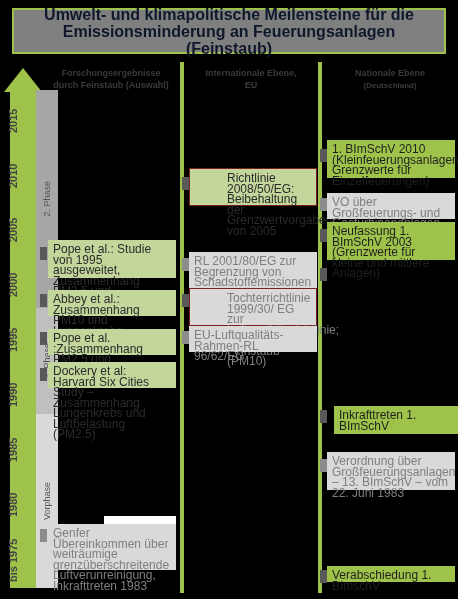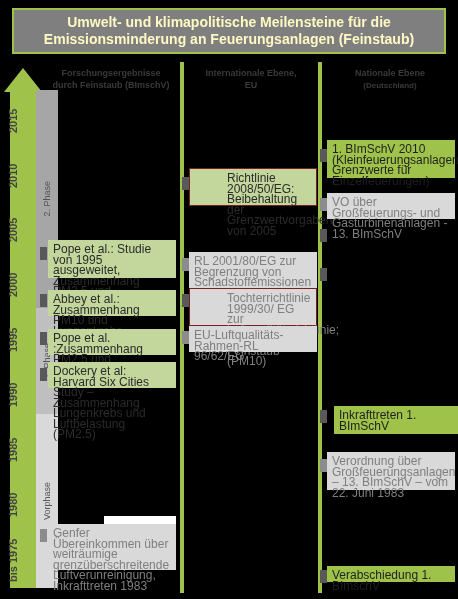--- a/index.html
+++ b/index.html
@@ -12,21 +12,21 @@
 
   
   .title-bar{
     position:absolute;left:12px;top:8px;width:434px;height:46px;
     background:#7f7f7f;border:2px solid #9fc34a;
     box-sizing:border-box;
     display:flex;align-items:center;justify-content:center;
     text-align:center;
   }
   .title-bar span{
-    color:#fef9c3;font-weight:bold;font-size:14px;line-height:17px;
+    color:#0f172a;font-weight:bold;font-size:16px;line-height:17px;
     padding:0 6px;
   }
 
   
   .col-head{
     position:absolute;color:#3a3a3a;font-weight:bold;font-size:9px;
     line-height:11.5px;text-align:center;
   }
   #head-left{left:46px;top:68px;width:130px;}
   #head-mid{left:188px;top:68px;width:126px;}
@@ -96,21 +96,21 @@
   <div class="title-bar">
     <span>Umwelt- und klimapolitische Meilensteine für die Emissionsminderung an Feuerungsanlagen (Feinstaub)</span>
   </div>
 
   <div class="col-rule" id="rule-1"></div>
   <div class="col-rule" id="rule-2"></div>
 
   <div class="col-head" id="head-left">
     <span>Forschungsergebnisse</span>
     <br>
-    <span>durch Feinstaub (BImschV)</span>
+    <span>durch Feinstaub (Auswahl)</span>
   </div>
 
   <div class="col-head" id="head-right">
     <span>Nationale Ebene</span>
     <span class="sub">(Deutschland)</span>
   </div>
 
   <div class="col-head" id="head-mid">
     <span>Internationale Ebene,</span>
     <br>
@@ -168,20 +168,21 @@
   <div class="tick light" style="left:182px;top:331px;"></div>
   <div class="evt gray" style="left:189px;top:326px;width:128px;height:26px;">EU-Luftqualitäts-Rahmen-RL 96/62/EG</div>
 
   <div class="tick" style="left:320px;top:149px;"></div>
   <div class="evt green-strong" style="left:327px;top:140px;width:128px;height:38px;">1. BImSchV 2010 (KleinfeuerungsanlagenVO Grenzwerte für  Einzelfeuerungen)</div>
 
   <div class="tick light" style="left:320px;top:198px;"></div>
   <div class="evt gray" style="left:327px;top:193px;width:128px;height:26px;">VO über Großfeuerungs- und Gasturbinenanlagen - 13. BImSchV</div>
 
   <div class="tick" style="left:320px;top:229px;"></div>
+  <div class="evt green-strong" style="left:327px;top:222px;width:128px;height:38px;">Neufassung 1. BImSchV 2003 (Grenzwerte für kleine und mittlere Anlagen)</div>
 
   <div class="tick" style="left:320px;top:268px;"></div>
 
   <div class="tick" style="left:320px;top:410px;"></div>
   <div class="evt green-strong" style="left:334px;top:406px;width:128px;height:28px;">Inkrafttreten 1. BImSchV</div>
 
   <div class="tick light" style="left:320px;top:459px;"></div>
   <div class="evt gray" style="left:327px;top:452px;width:128px;height:38px;">Verordnung über Großfeuerungsanlagen – 13. BImSchV – vom 22. Juni 1983</div>
 
   <div class="tick" style="left:320px;top:570px;"></div>

